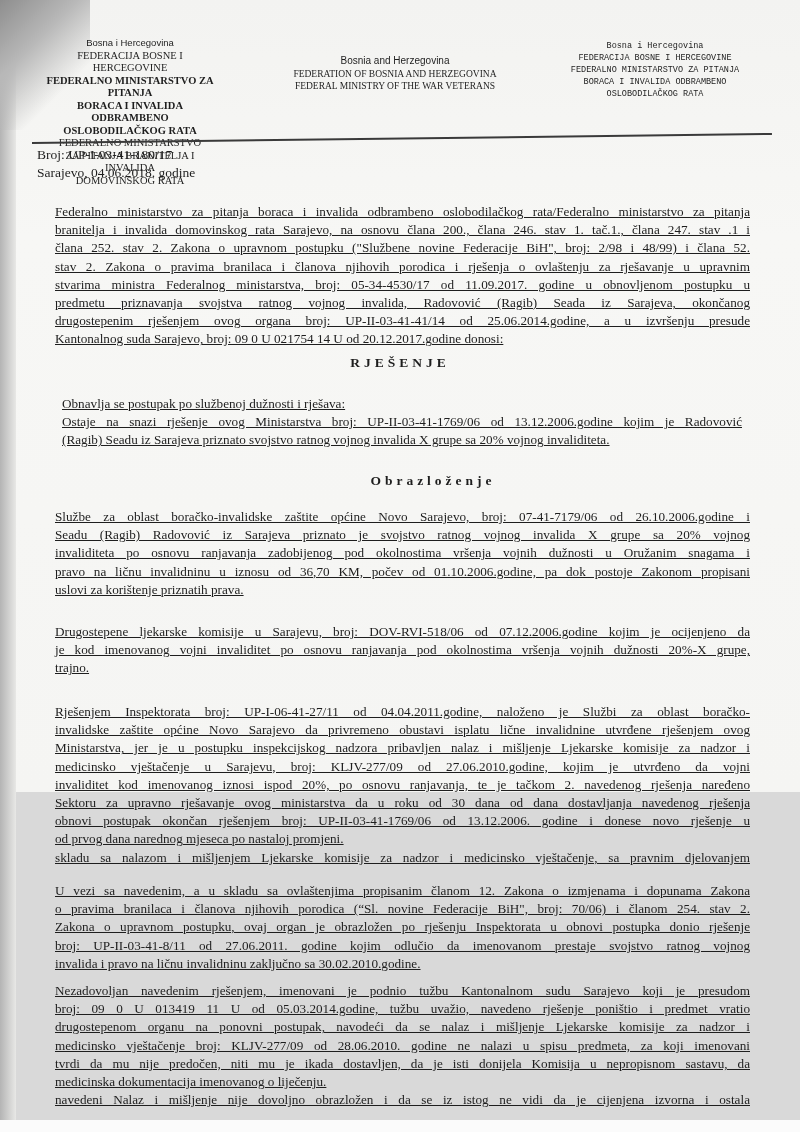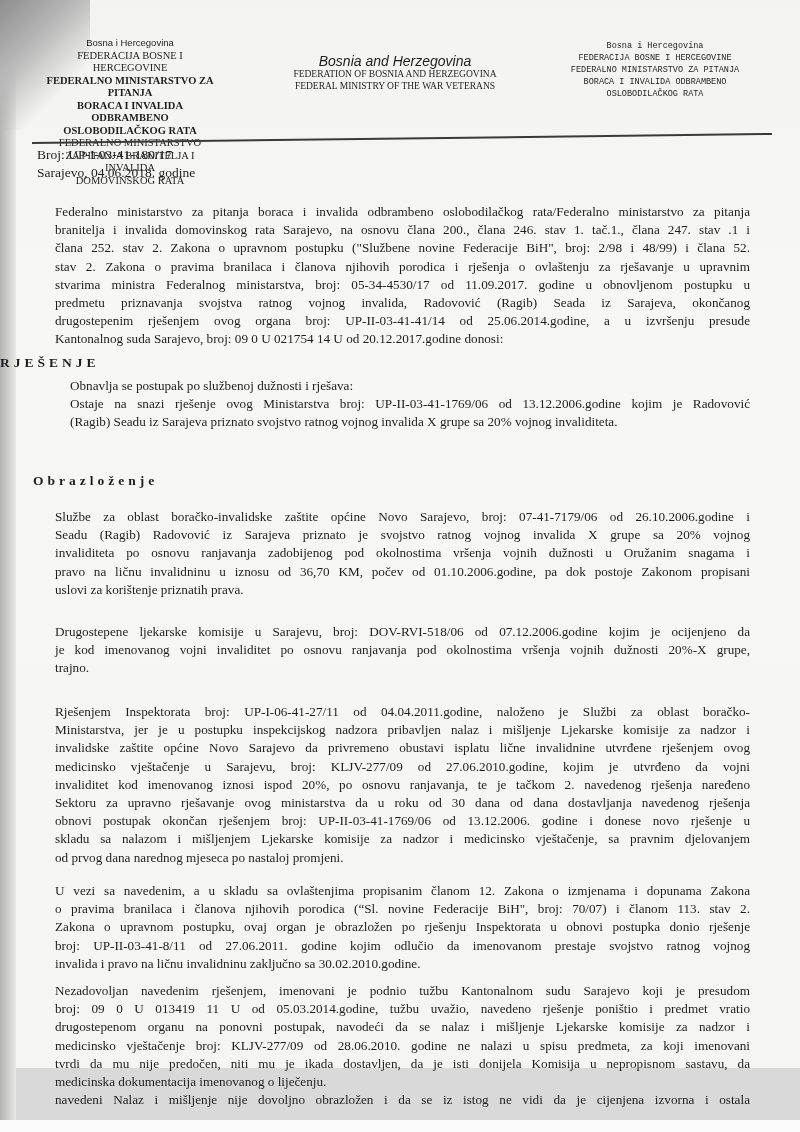--- a/index.html
+++ b/index.html
@@ -4,47 +4,47 @@
 <style>
   html, body { margin:0; padding:0; }
   body {
     width:800px; height:1132px; overflow:hidden;
     background:#d9d9d9;
     font-family:"Liberation Serif", serif;
     color:#1e1e1e;
     position:relative;
   }
   .page {
-    position:absolute; left:0; top:0; width:800px; height:1068px;
+    position:absolute; left:0; top:0; width:800px; height:792px;
     background:linear-gradient(180deg,#f3f3f1 0%,#f7f7f5 30%,#f5f5f3 100%);
   }
   .edge-shadow {
     position:absolute; left:0; top:0; width:16px; height:1120px;
     background:linear-gradient(90deg,#b4b4b4,#e8e8e6);
   }
   .corner-fold {
     position:absolute; left:0; top:0; width:90px; height:130px;
     background:linear-gradient(135deg,#8e8e8e 0%,#b8b8b8 35%,rgba(240,240,238,0) 70%);
   }
   .bottom-strip {
     position:absolute; left:0; top:1120px; width:800px; height:12px; background:#fbfbfb;
   }
   .hdr { position:absolute; text-align:center; line-height:12.5px; }
   .hdr-left { left:40px; top:37px; width:180px; font-size:10.5px; }
   .hdr-left .l0 { font-family:"Liberation Sans", sans-serif; font-size:9.5px; }
   .hdr-left .b { font-weight:bold; }
   .hdr-mid { left:275px; top:55px; width:240px; font-size:9.5px; }
-  .hdr-mid .l0 { font-family:"Liberation Sans", sans-serif; font-size:14px;font-style:italic; }
+  .hdr-mid .l0 { font-family:"Liberation Sans", sans-serif; font-size:10px; }
   .hdr-right { left:555px; top:40px; width:200px; font-family:"Liberation Mono", monospace; font-size:8.5px; line-height:12px; }
   .hdr-rule { position:absolute; left:32px; top:142px; width:740px; height:1.5px; background:#3a3a3a; transform:rotate(-0.7deg); transform-origin:left; }
   .meta { position:absolute; left:37px; top:146px; font-size:13.5px; line-height:18px; }
   .body-block { position:absolute; left:55px; width:695px; font-size:13.2px; line-height:18.2px; }
-  .body-block .ln { white-space:nowrap; display:block; text-align:justify; text-align-last:justify; }
+  .body-block .ln { white-space:nowrap; display:block; text-align:justify; text-align-last:justify;text-decoration:underline; }
   .body-block .ln.last { text-align-last:left; }
-  .heading { position:absolute; width:800px; font-weight:bold; font-size:13.5px; letter-spacing:4px; }
+  .heading { position:absolute; width:800px; text-align:center; font-weight:bold; font-size:13.5px; letter-spacing:4px; }
 </style>
 </head>
 <body>
 
 <div class="page">
   <div class="edge-shadow"></div>
   <div class="corner-fold"></div>
 
   <div class="hdr hdr-left">
     <div class="l0">Bosna i Hercegovina</div>
@@ -84,21 +84,21 @@
     <span class="ln">člana 252. stav 2. Zakona o upravnom postupku ("Službene novine Federacije BiH", broj: 2/98 i 48/99) i člana 52.</span>
     <span class="ln">stav 2. Zakona o pravima branilaca i članova njihovih porodica i rješenja o ovlaštenju za rješavanje u upravnim</span>
     <span class="ln">stvarima ministra Federalnog ministarstva, broj: 05-34-4530/17 od 11.09.2017. godine u obnovljenom postupku u</span>
     <span class="ln">predmetu priznavanja svojstva ratnog vojnog invalida, Radovović (Ragib) Seada iz Sarajeva, okončanog</span>
     <span class="ln">drugostepenim rješenjem ovog organa broj: UP-II-03-41-41/14 od 25.06.2014.godine, a u izvršenju presude</span>
     <span class="ln last">Kantonalnog suda Sarajevo, broj: 09 0 U 021754 14 U od 20.12.2017.godine donosi:</span>
   </div>
 
   <div class="heading" style="top:355px;">RJEŠENJE</div>
 
-  <div class="body-block" style="top:377px; left:62px; width:680px;margin-left:8px;">
+  <div class="body-block" style="top:395px; left:62px; width:680px;">
     <span class="ln last">Obnavlja se postupak po službenoj dužnosti i rješava:</span>
     <span class="ln">Ostaje na snazi rješenje ovog Ministarstva broj: UP-II-03-41-1769/06 od 13.12.2006.godine kojim je Radovović</span>
     <span class="ln last">(Ragib) Seadu iz Sarajeva priznato svojstvo ratnog vojnog invalida X grupe sa 20% vojnog invaliditeta.</span>
   </div>
 
   <div class="heading" style="top:473px;padding-left:33px;">Obrazloženje</div>
 
   <div class="body-block" style="top:508px;">
     <span class="ln">Službe za oblast boračko-invalidske zaštite općine Novo Sarajevo, broj: 07-41-7179/06 od 26.10.2006.godine i</span>
     <span class="ln">Seadu (Ragib) Radovović iz Sarajeva priznato je svojstvo ratnog vojnog invalida X grupe sa 20% vojnog</span>
@@ -108,33 +108,33 @@
   </div>
 
   <div class="body-block" style="top:623px;">
     <span class="ln">Drugostepene ljekarske komisije u Sarajevu, broj: DOV-RVI-518/06 od 07.12.2006.godine kojim je ocijenjeno da</span>
     <span class="ln">je kod imenovanog vojni invaliditet po osnovu ranjavanja pod okolnostima vršenja vojnih dužnosti 20%-X grupe,</span>
     <span class="ln last">trajno.</span>
   </div>
 
   <div class="body-block" style="top:703px;">
     <span class="ln">Rješenjem Inspektorata broj: UP-I-06-41-27/11 od 04.04.2011.godine, naloženo je Službi za oblast boračko-</span>
+    <span class="ln">invalidske zaštite općine Novo Sarajevo da privremeno obustavi isplatu lične invalidnine utvrđene rješenjem ovog</span>
     <span class="ln">Ministarstva, jer je u postupku inspekcijskog nadzora pribavljen nalaz i mišljenje Ljekarske komisije za nadzor i</span>
-    <span class="ln">invalidske zaštite općine Novo Sarajevo da privremeno obustavi isplatu lične invalidnine utvrđene rješenjem ovog</span>
     <span class="ln">medicinsko vještačenje u Sarajevu, broj: KLJV-277/09 od 27.06.2010.godine, kojim je utvrđeno da vojni</span>
     <span class="ln">invaliditet kod imenovanog iznosi ispod 20%, po osnovu ranjavanja, te je tačkom 2. navedenog rješenja naređeno</span>
     <span class="ln">Sektoru za upravno rješavanje ovog ministarstva da u roku od 30 dana od dana dostavljanja navedenog rješenja</span>
     <span class="ln">obnovi postupak okončan rješenjem broj: UP-II-03-41-1769/06 od 13.12.2006. godine i donese novo rješenje u</span>
+    <span class="ln last">od prvog dana narednog mjeseca po nastaloj promjeni.</span>
     <span class="ln">skladu sa nalazom i mišljenjem Ljekarske komisije za nadzor i medicinsko vještačenje, sa pravnim djelovanjem</span>
-    <span class="ln last">od prvog dana narednog mjeseca po nastaloj promjeni.</span>
   </div>
 
   <div class="body-block" style="top:882px;">
     <span class="ln">U vezi sa navedenim, a u skladu sa ovlaštenjima propisanim članom 12. Zakona o izmjenama i dopunama Zakona</span>
-    <span class="ln">o pravima branilaca i članova njihovih porodica (“Sl. novine Federacije BiH", broj: 70/07) i članom 113. stav 2.</span>
+    <span class="ln">o pravima branilaca i članova njihovih porodica (“Sl. novine Federacije BiH", broj: 70/06) i članom 254. stav 2.</span>
     <span class="ln">Zakona o upravnom postupku, ovaj organ je obrazložen po rješenju Inspektorata u obnovi postupka donio rješenje</span>
     <span class="ln">broj: UP-II-03-41-8/11 od 27.06.2011. godine kojim odlučio da imenovanom prestaje svojstvo ratnog vojnog</span>
     <span class="ln last">invalida i pravo na ličnu invalidninu zaključno sa 30.02.2010.godine.</span>
   </div>
 
   <div class="body-block" style="top:982px;">
     <span class="ln">Nezadovoljan navedenim rješenjem, imenovani je podnio tužbu Kantonalnom sudu Sarajevo koji je presudom</span>
     <span class="ln">broj: 09 0 U 013419 11 U od 05.03.2014.godine, tužbu uvažio, navedeno rješenje poništio i predmet vratio</span>
     <span class="ln">drugostepenom organu na ponovni postupak, navodeći da se nalaz i mišljenje Ljekarske komisije za nadzor i</span>
     <span class="ln">medicinsko vještačenje broj: KLJV-277/09 od 28.06.2010. godine ne nalazi u spisu predmeta, za koji imenovani</span>

